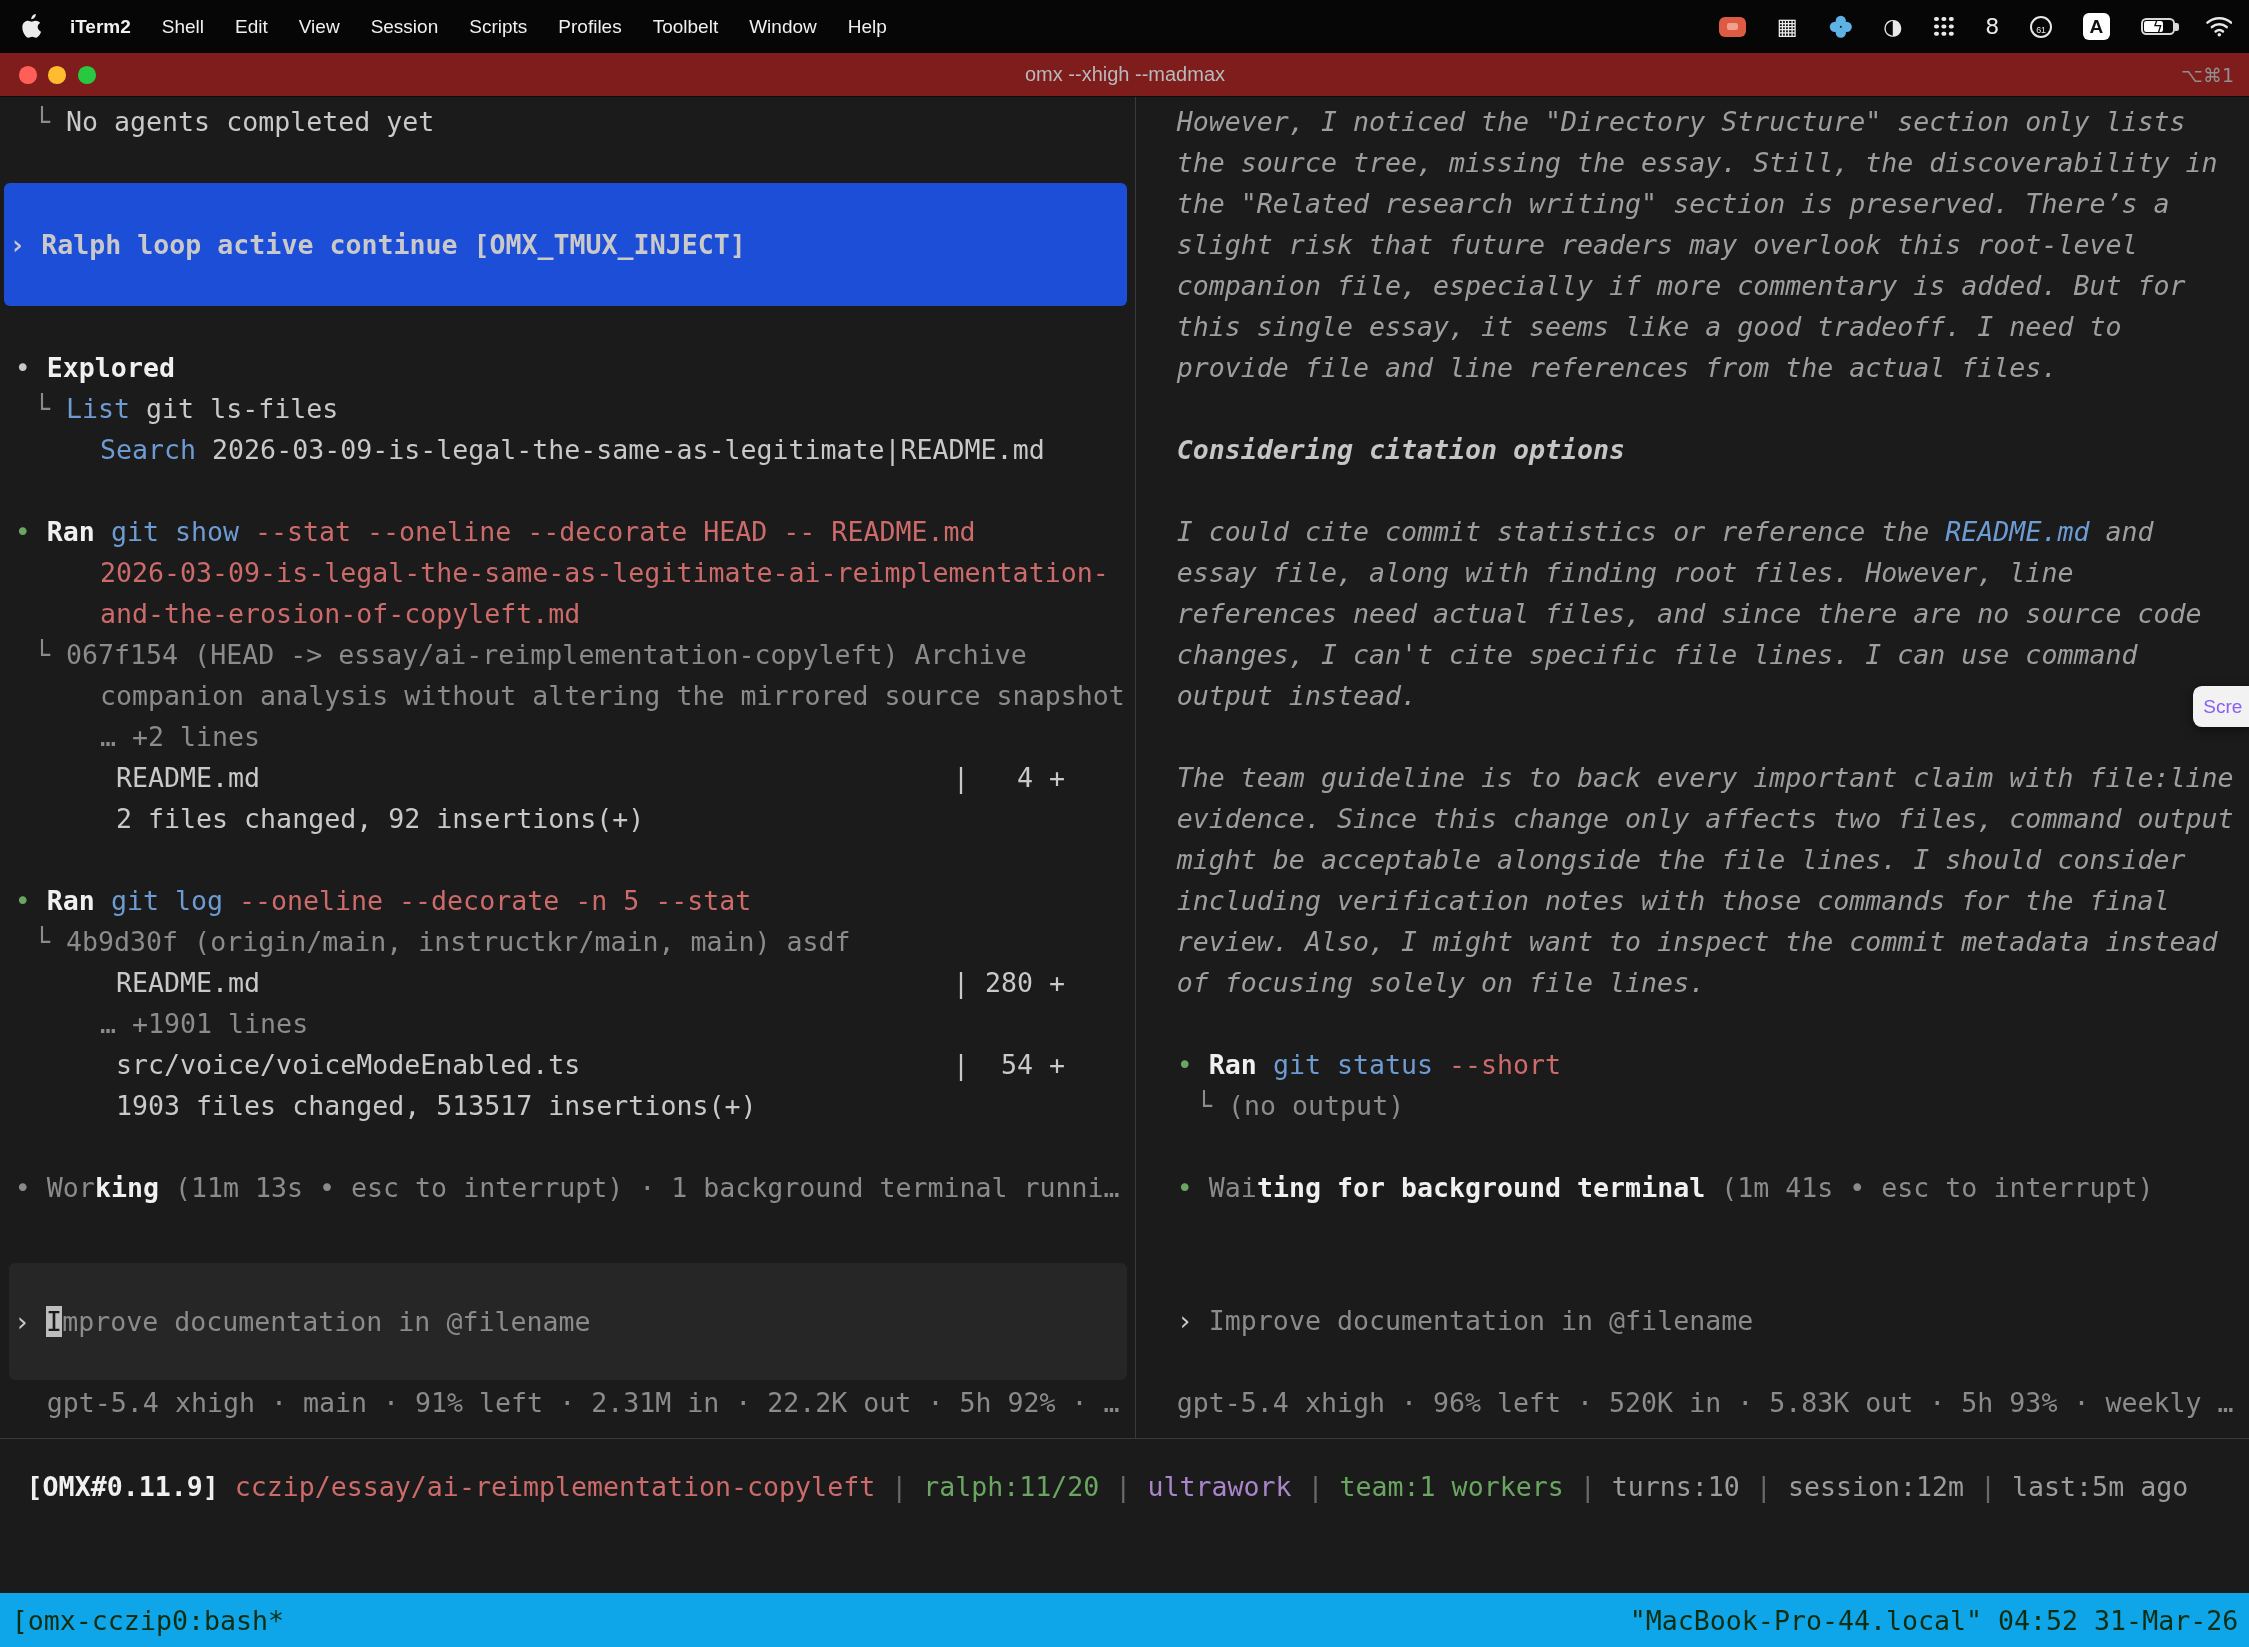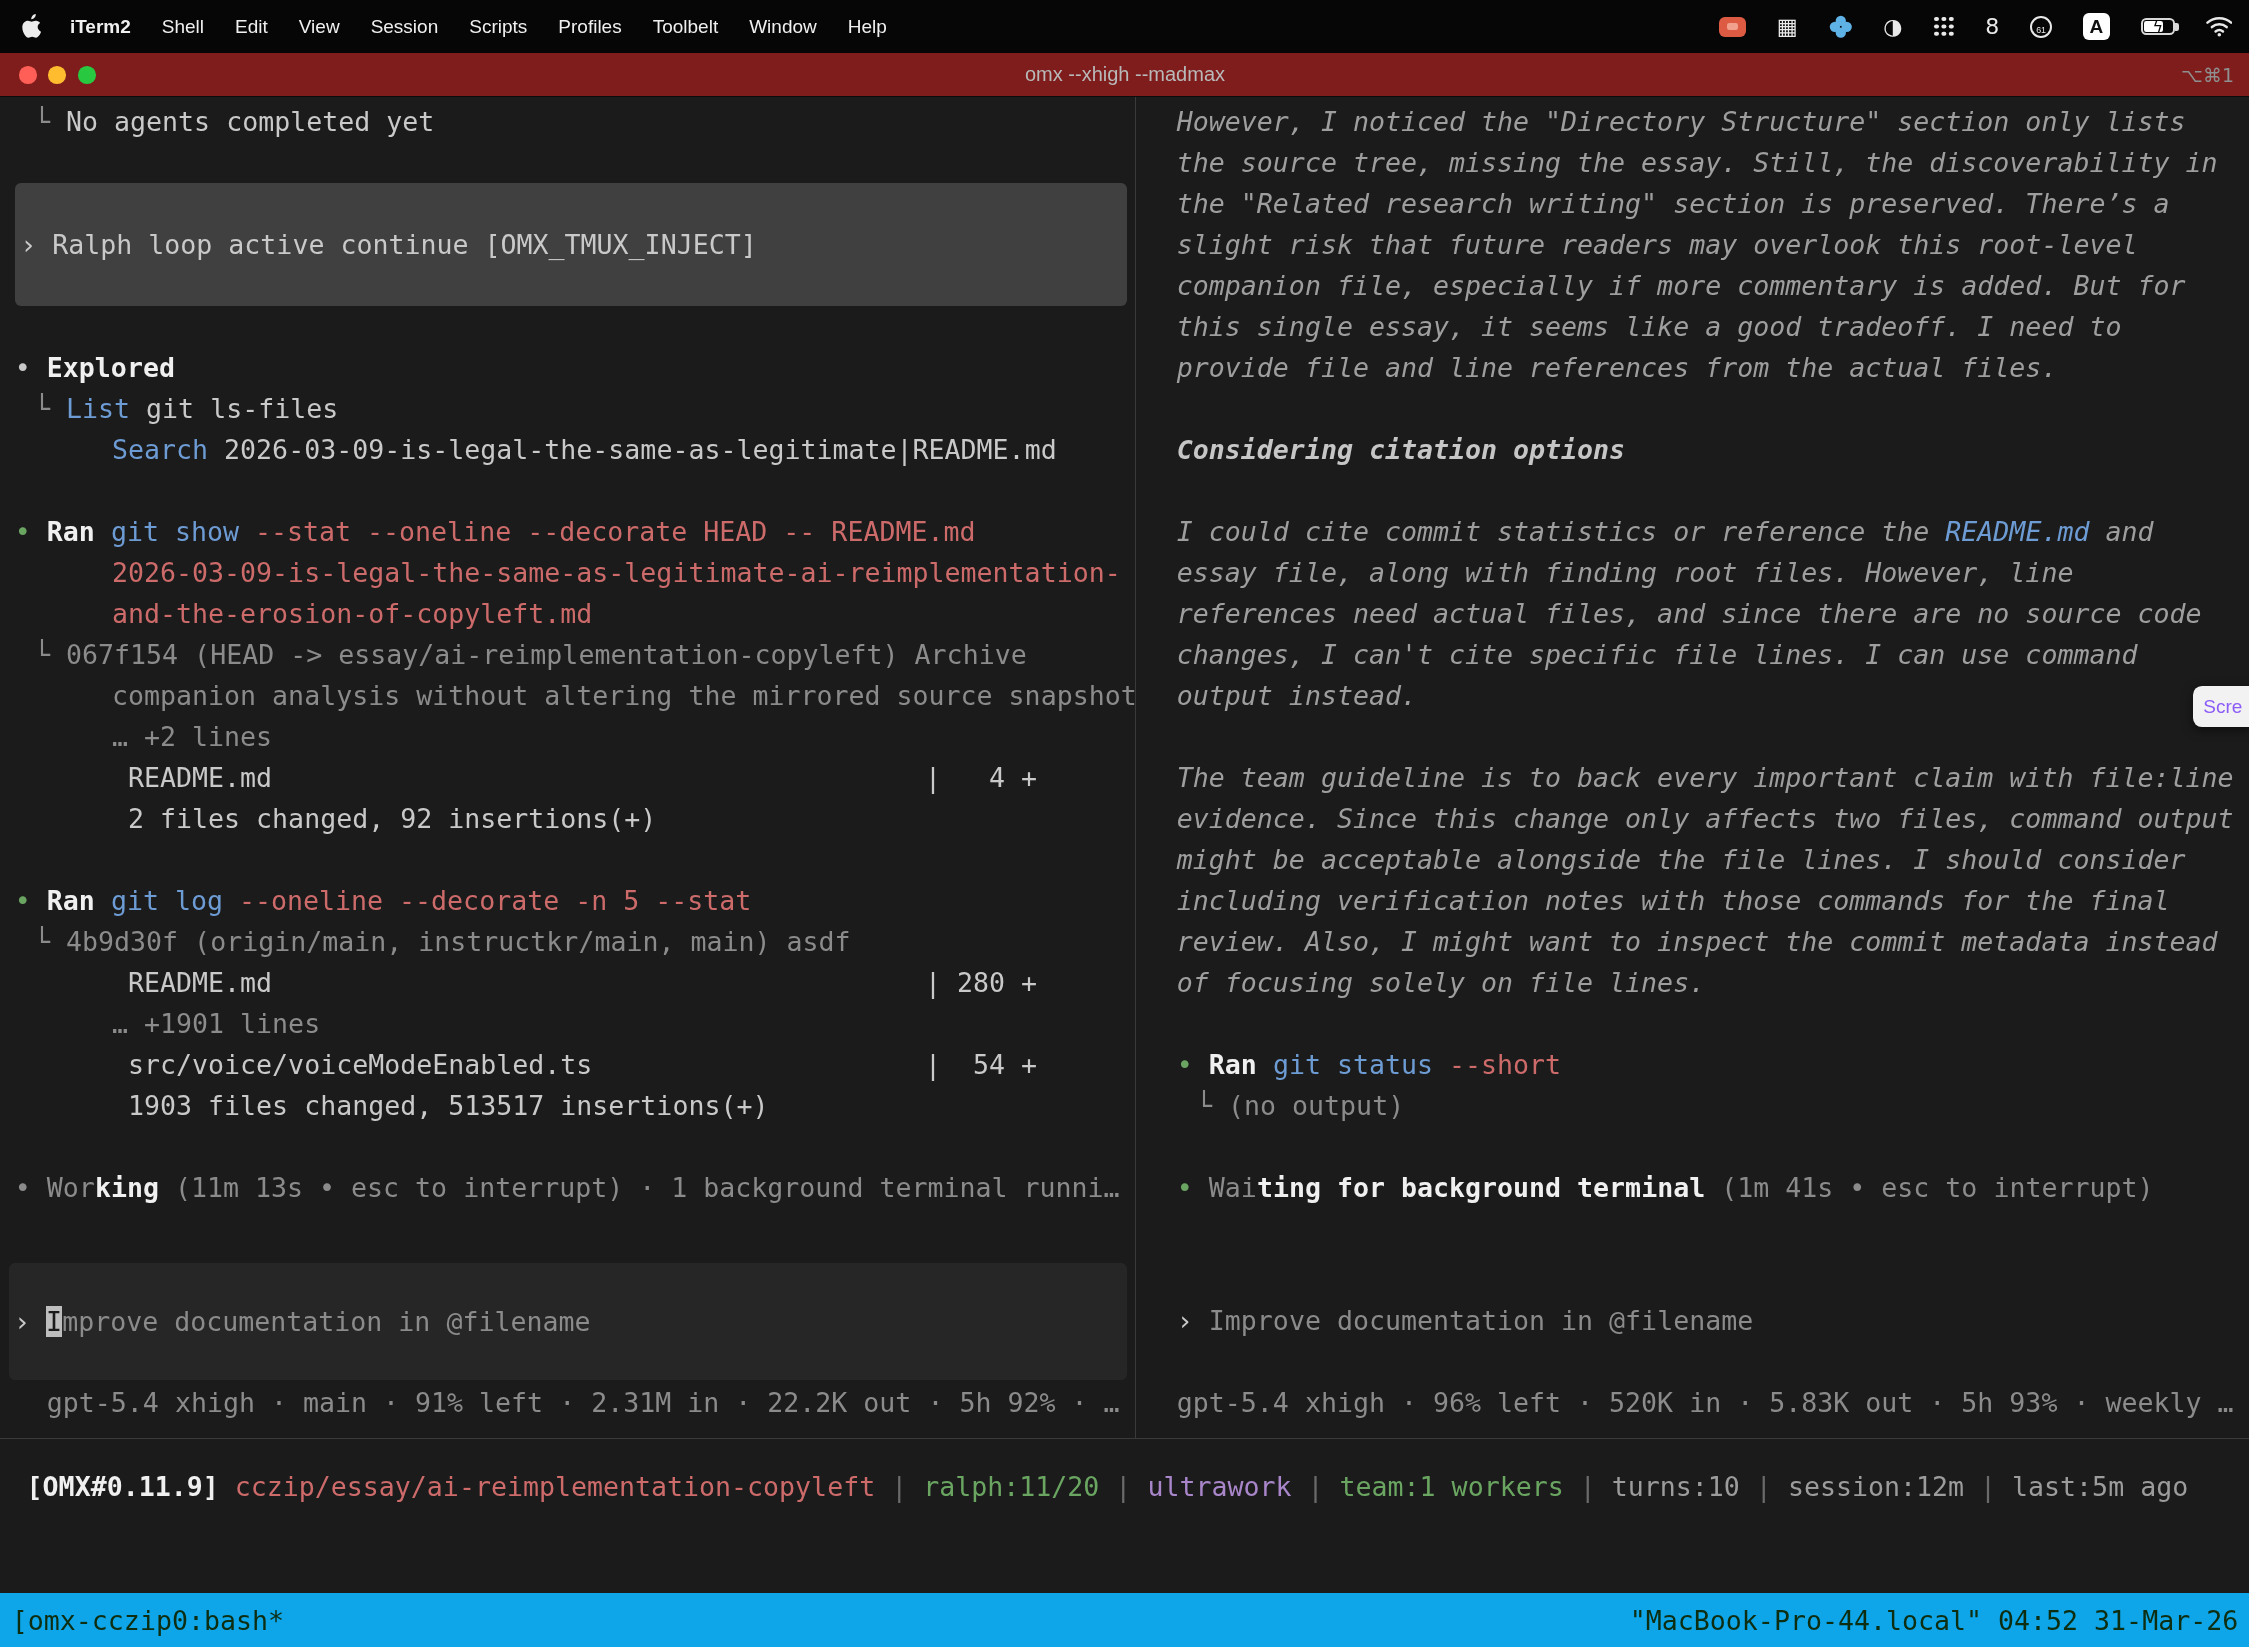--- a/index.html
+++ b/index.html
@@ -46,23 +46,23 @@
   .terminal{position:absolute;top:97px;left:0;width:2250px;height:1496px;background:#1b1b1b;
     font:26.6px/41px "DejaVu Sans Mono",monospace;color:#c9c9c9;}
   .panes{display:flex;height:1342px;border-bottom:1.5px solid #3a3a3a;box-sizing:border-box;}
   .pane{position:relative;height:100%;box-sizing:border-box;padding-top:3.7px;overflow:hidden;}
   .pane.left{width:1136px;border-right:1.5px solid #3a3a3a;}
   .pane.right{flex:1;padding-left:26px;}
 
   .tl{position:relative;white-space:pre;height:41px;}
   .tl.i0{padding-left:14.8px;}
   .tl.i1{padding-left:34px;}
-  .tl.i2{padding-left:112px;}
-
-  .box{margin:0 8px 0 15px;background:#404040;border-radius:5.9px;padding:41px 0;}
+  .tl.i2{padding-left:72px;margin-left:28px;}
+
+  .box{margin:0 8px 0 4px;background:#1d4ed8;border-radius:5.9px;padding:41px 0;font-weight:bold;}
   .box .tl{padding-left:5.2px;}
 
   .input-box{position:absolute;top:1166px;left:8.9px;right:8px;height:117px;background:#262626;border-radius:5.9px;
     display:flex;flex-direction:column;justify-content:center;}
   .input-box .tl{padding-left:5.2px;}
 
   .right-input{position:absolute;top:1203px;left:26px;right:0;}
   .pane-status-left{position:absolute;top:1285px;left:32px;right:0;}
   .pane-status-right{position:absolute;top:1285px;left:26px;right:0;}
 

